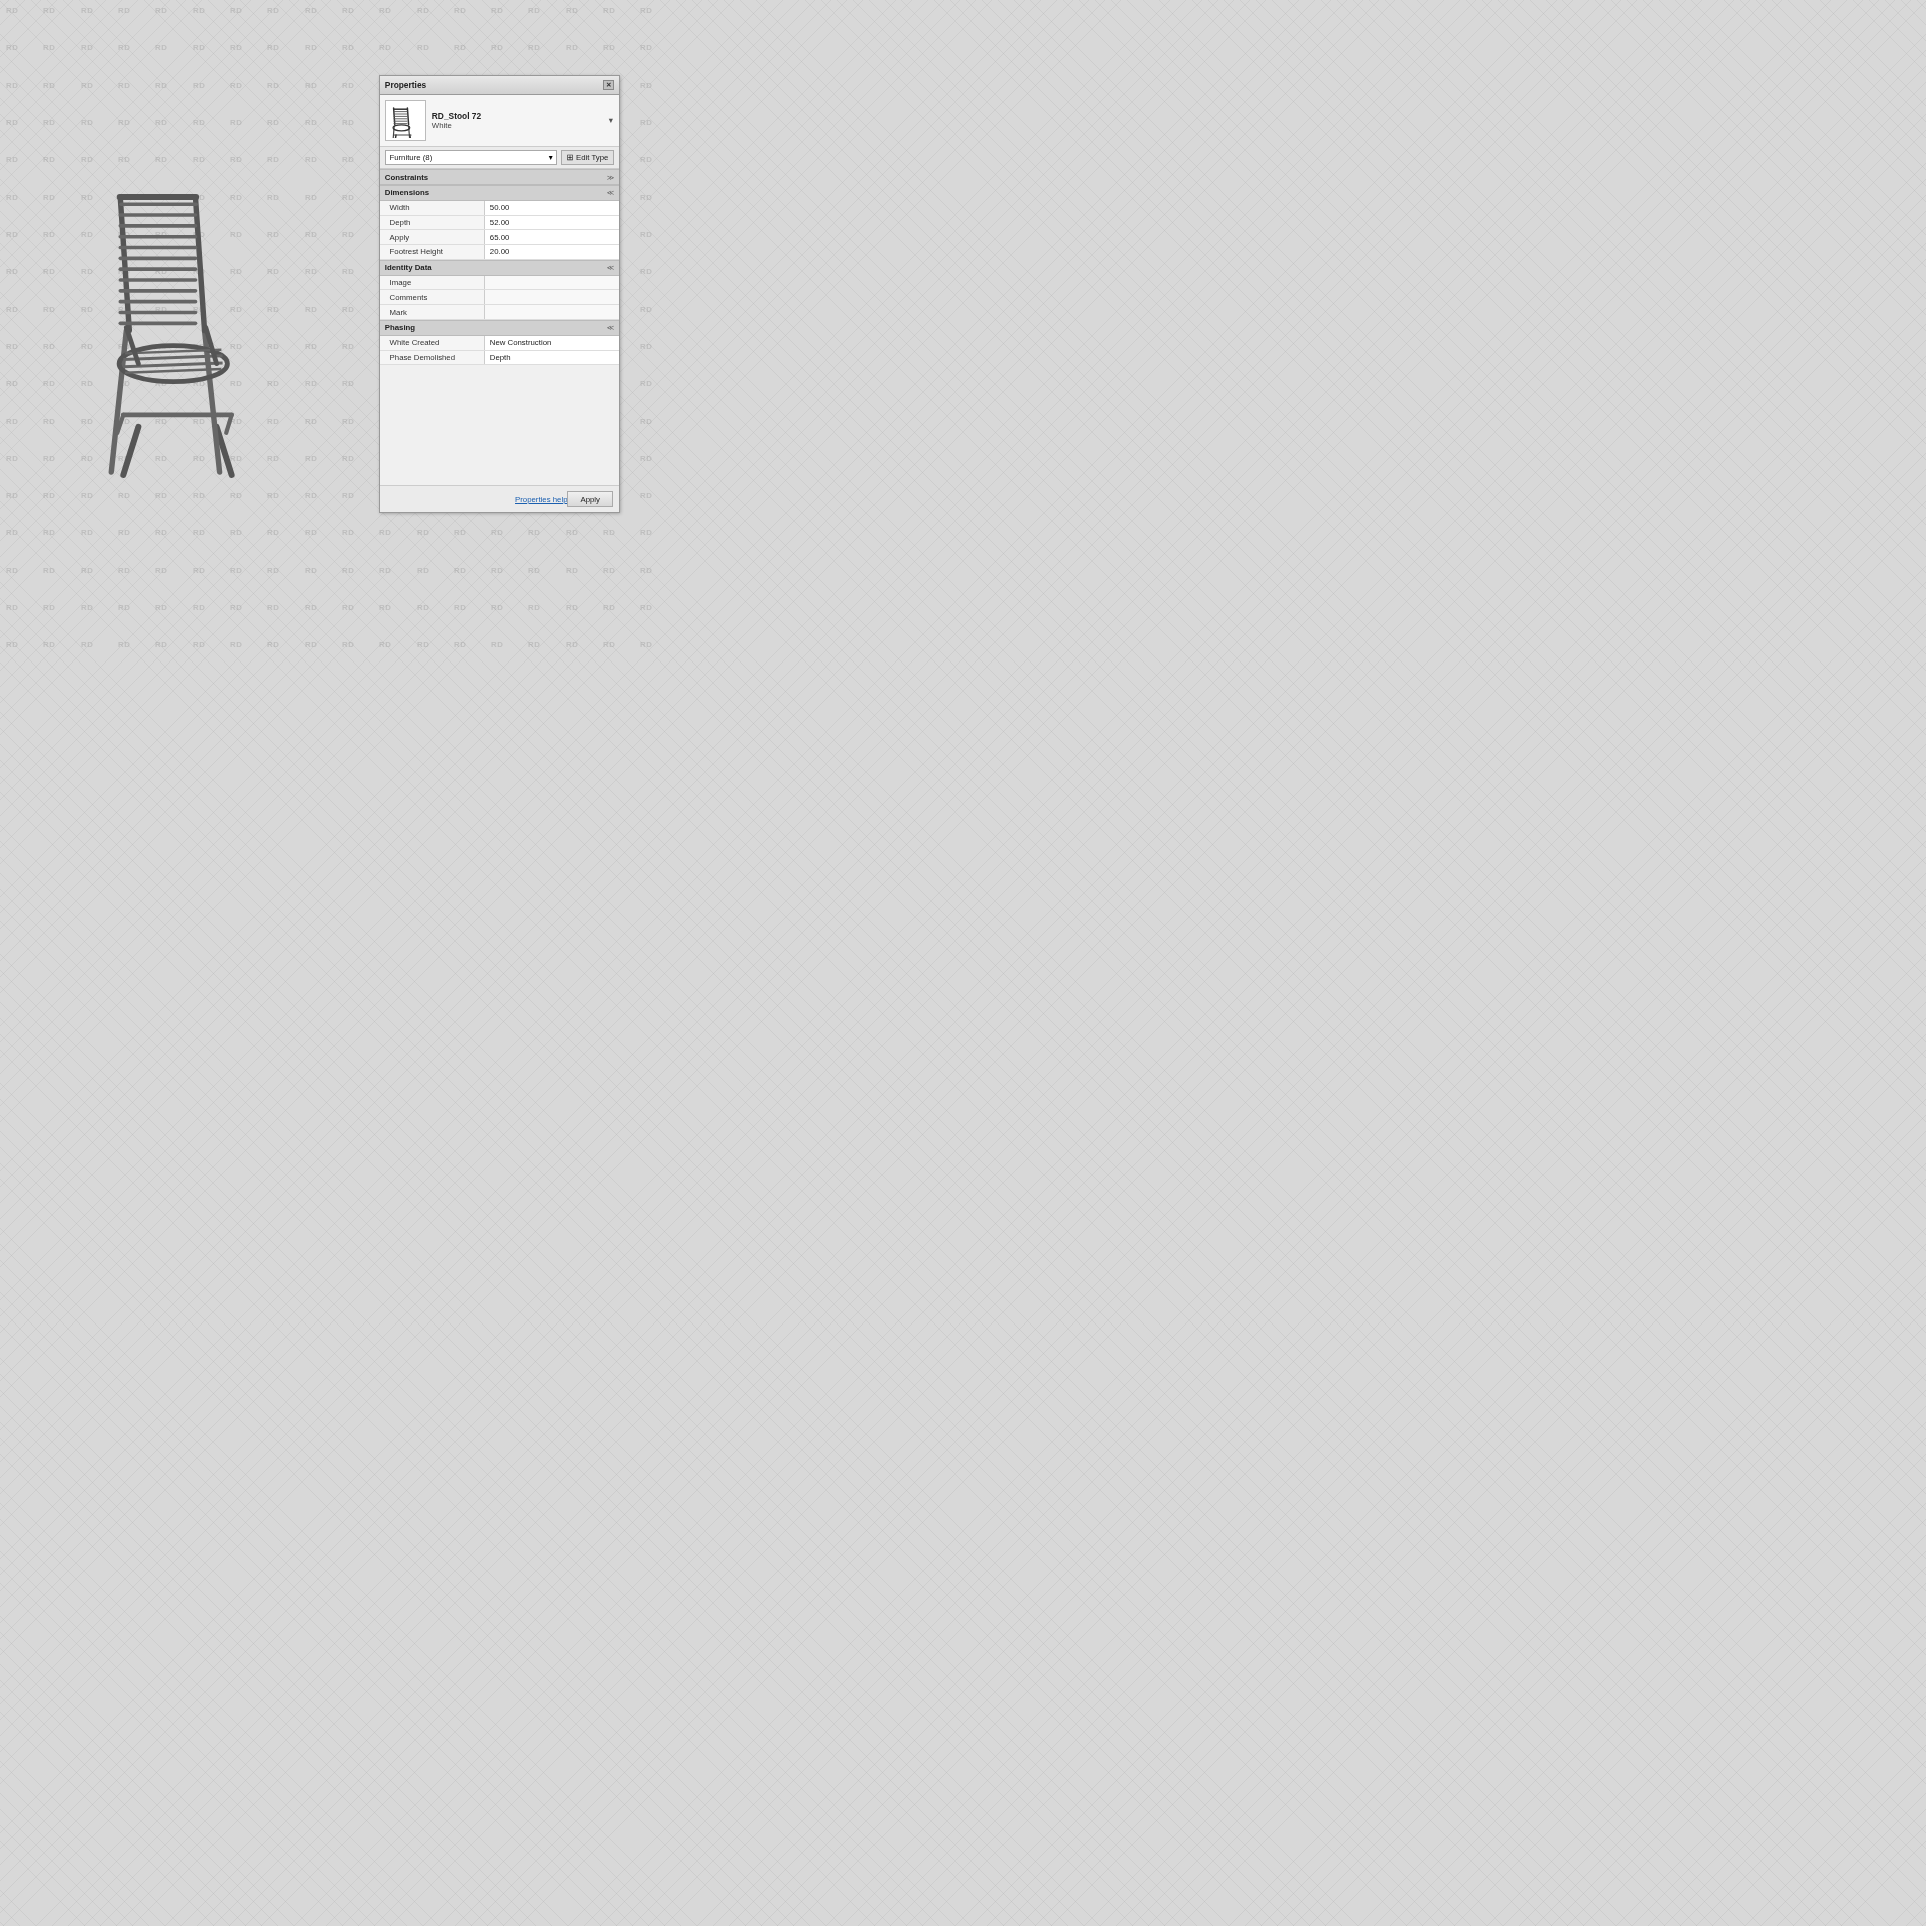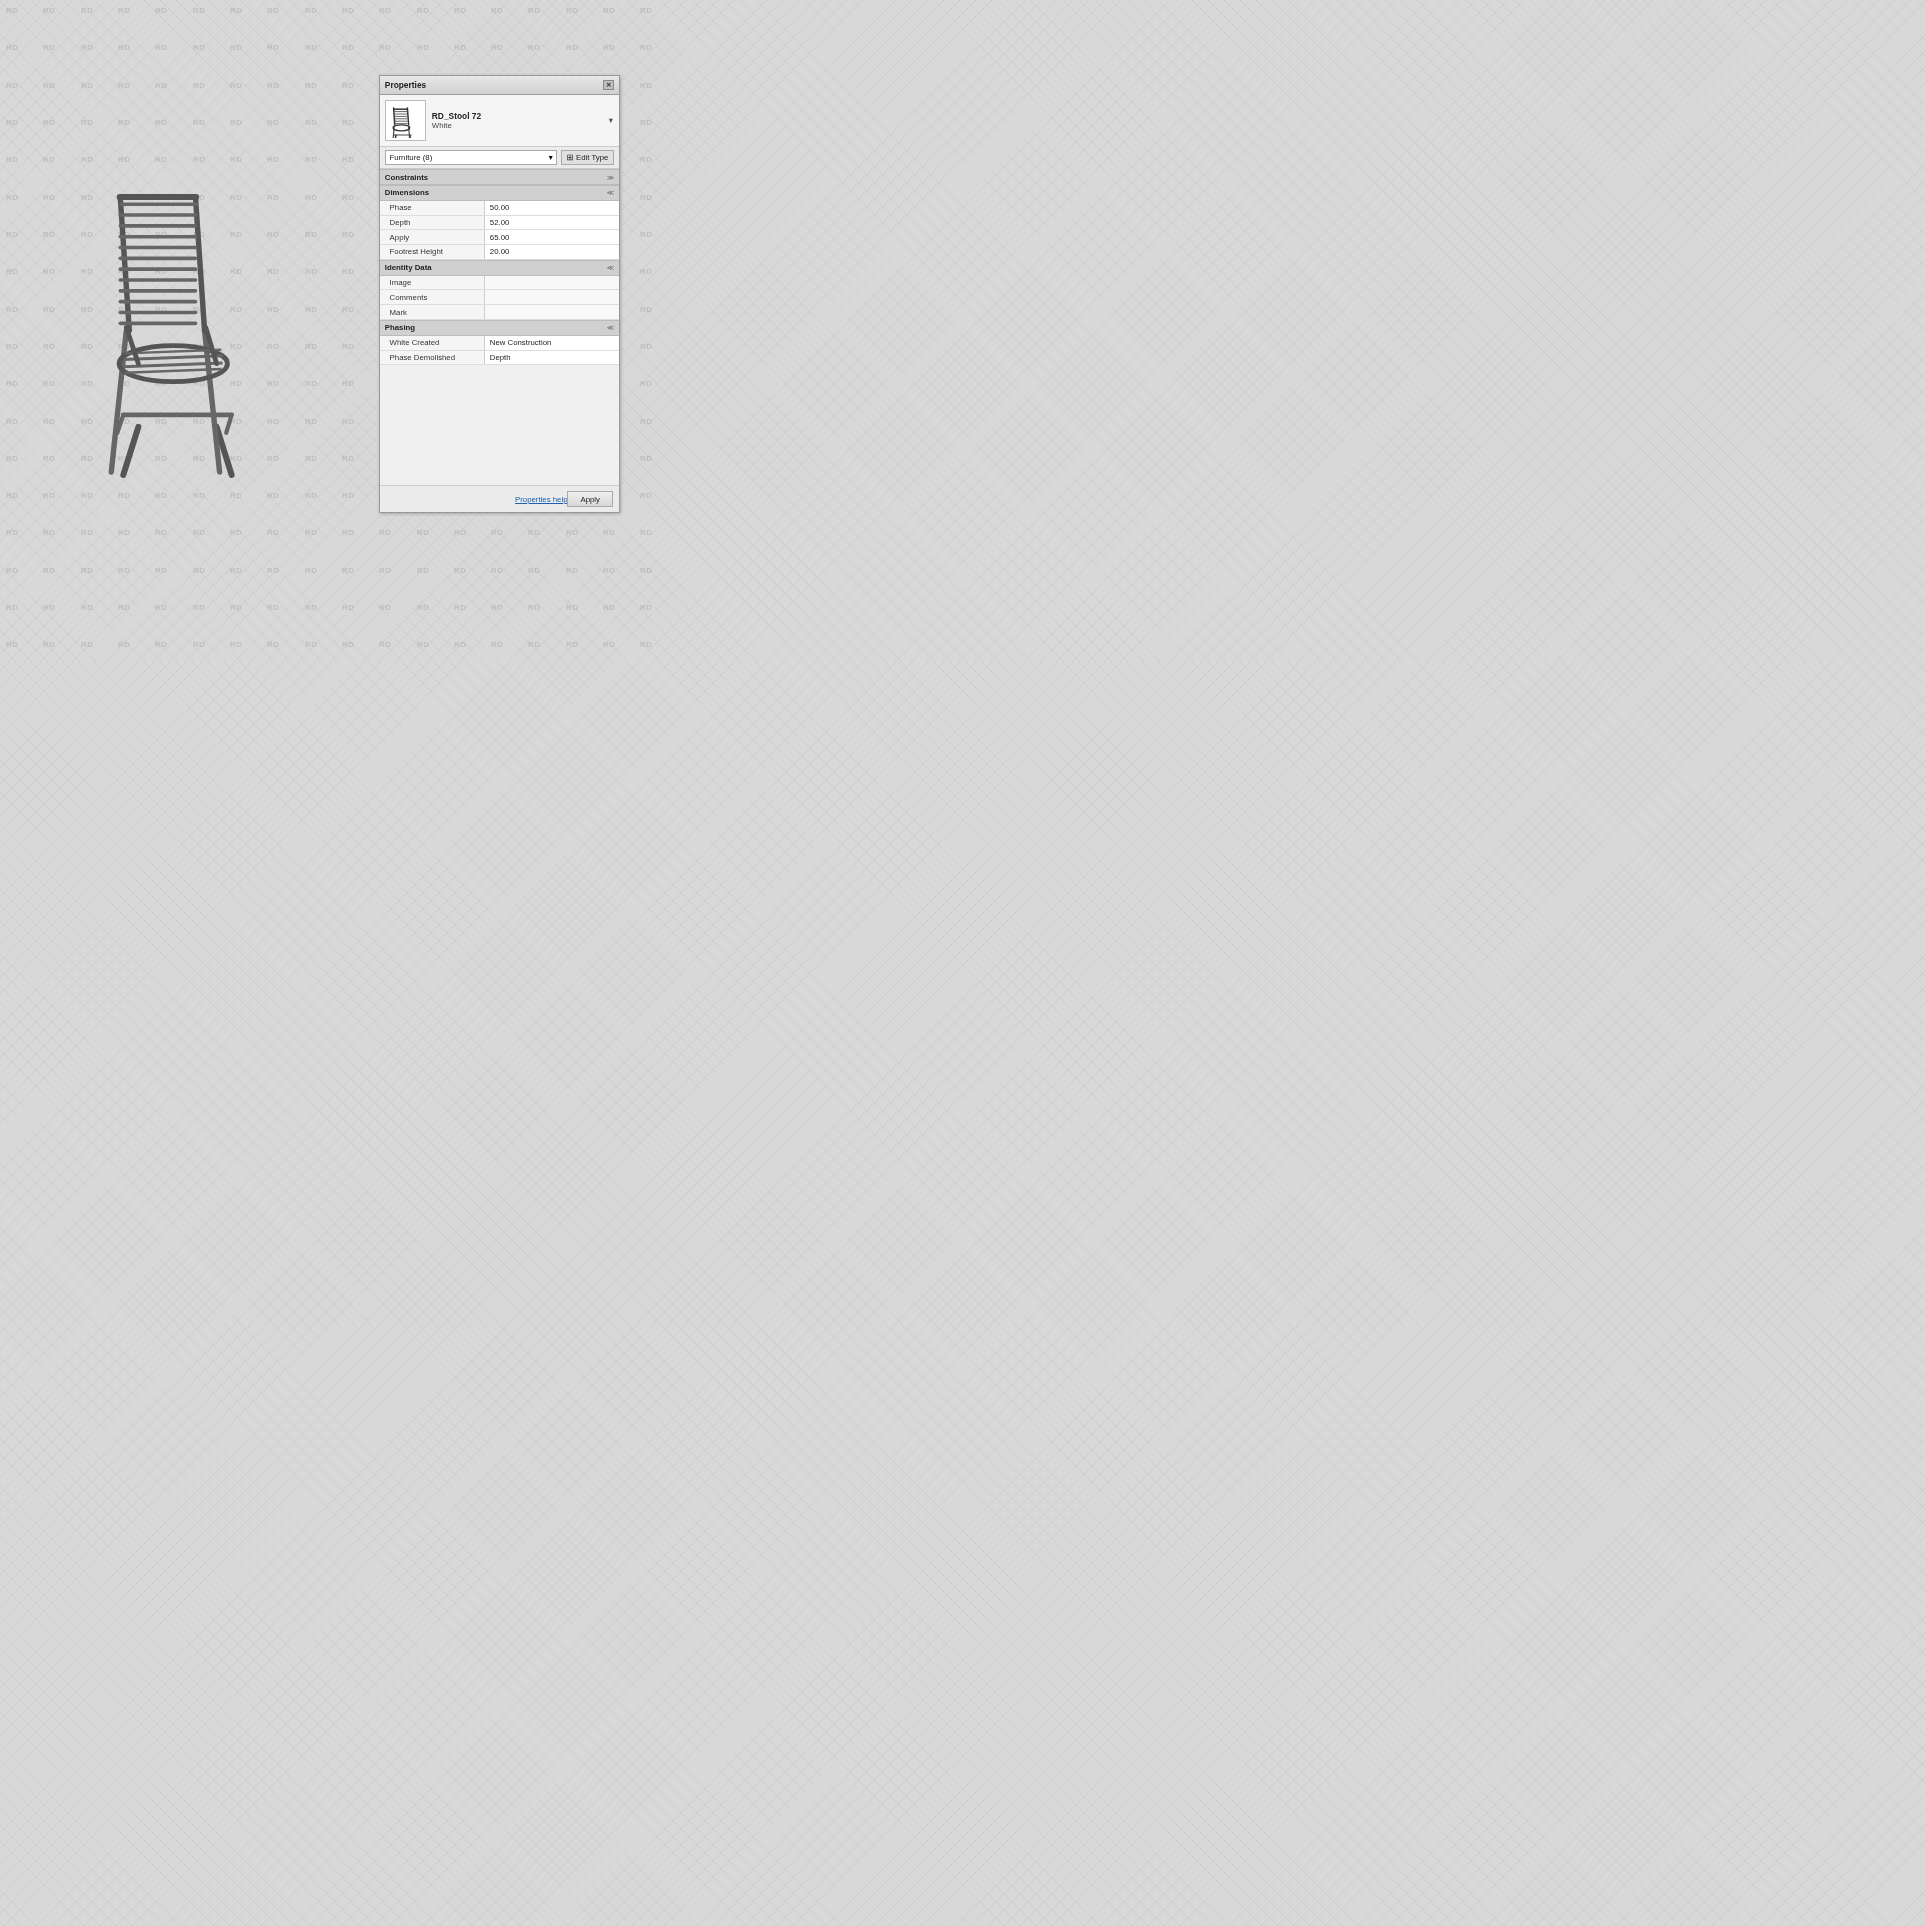--- a/index.html
+++ b/index.html
@@ -699,21 +699,21 @@
     <span class="section-title">Constraints</span>
     <span class="section-toggle">≫</span>
   </div>
 
   <div class="section-header">
     <span class="section-title">Dimensions</span>
     <span class="section-toggle">≪</span>
   </div>
 
   <div class="prop-row">
-    <div class="prop-label">Phase</div>
+    <div class="prop-label">Width</div>
     <div class="prop-value">50.00</div>
   </div>
   <div class="prop-row">
     <div class="prop-label">Depth</div>
     <div class="prop-value">52.00</div>
   </div>
   <div class="prop-row">
     <div class="prop-label">Apply</div>
     <div class="prop-value">65.00</div>
   </div>

